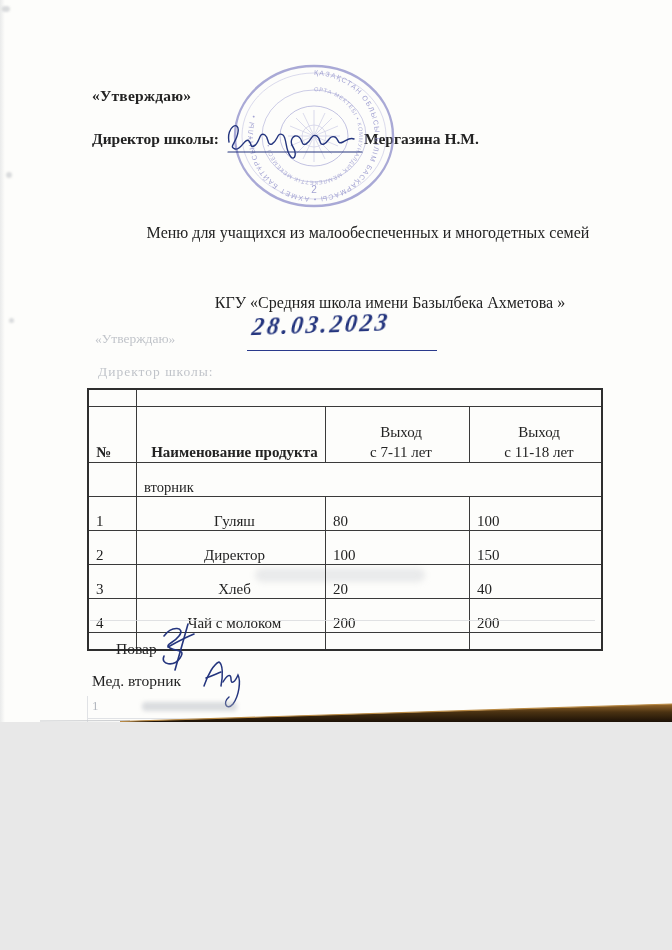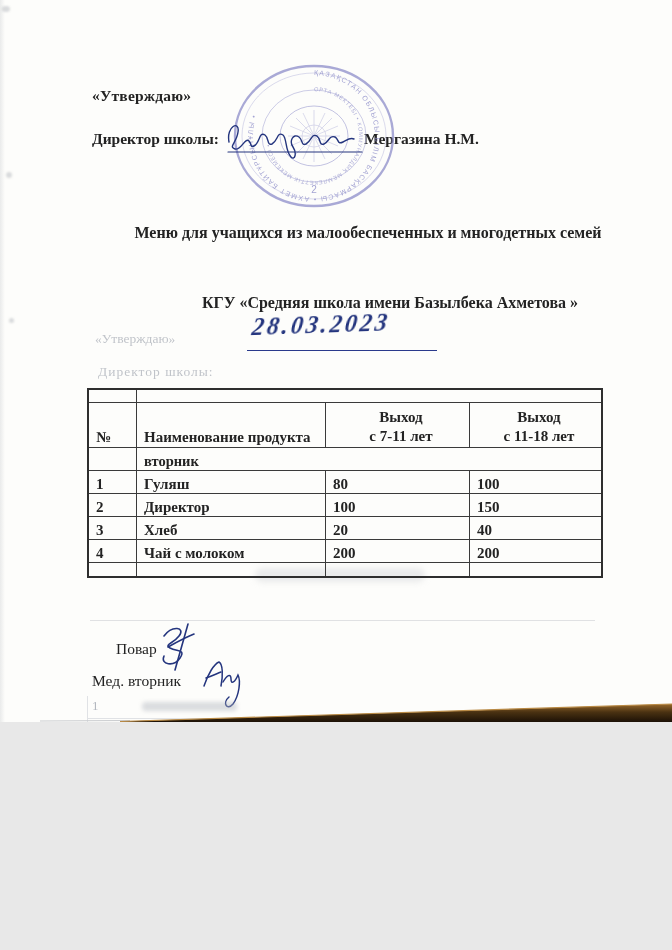--- a/index.html
+++ b/index.html
@@ -14,21 +14,21 @@
   .director-line{left:92px;top:130px;font-size:15.5px;font-weight:600;}
   .director-name{left:364px;top:130px;font-size:15.5px;font-weight:700;}
   
   .stamp{left:228px;top:58px;width:172px;height:156px;opacity:.88;filter:blur(.3px);}
   
   .sig{filter:blur(.2px);}
   .sig-director{left:224px;top:114px;width:142px;height:48px;}
   .sig-cook{left:144px;top:620px;width:62px;height:56px;}
   .sig-med{left:198px;top:654px;width:58px;height:56px;}
   
-  .title{font-size:16px;font-weight:700;white-space:nowrap;transform:translateX(-50%);}
+  .title{font-size:16px;font-weight:400;white-space:nowrap;transform:translateX(-50%);}
   .title1{left:368px;top:224px;}
   .title2{left:369px;top:258px;}
   .title3{left:390px;top:294px;}
   
   .hand-date{
     left:252px;top:312px;font-size:24px;font-style:italic;font-weight:600;
     color:#24357e;letter-spacing:3px;transform:rotate(-2deg) skewX(-10deg);
     filter:blur(.25px);
   }
   .date-underline{left:247px;top:350px;width:190px;height:0;border-top:1.4px solid #2a3a8c;filter:blur(.2px);}
@@ -43,24 +43,24 @@
   .ghost-smudge{position:absolute;left:55px;top:6px;width:95px;height:9px;border-radius:4px;
     background:rgba(175,180,188,.45);filter:blur(2px);}
   .ghost-vline{left:87px;top:696px;width:0;height:88px;border-left:1px solid #e0e2e5;filter:blur(.4px);}
   .ghost-cook{left:116px;top:884px;filter:blur(1px);opacity:.6;}
   .ghost-med{left:108px;top:928px;filter:blur(1px);opacity:.6;}
   .ghost-blue-smudge{left:142px;top:886px;width:56px;height:46px;border-radius:50%;
     background:radial-gradient(closest-side,rgba(140,175,215,.4),rgba(140,175,215,0));filter:blur(3px);}
   
   .menu-table-wrap{left:87px;top:388px;}
   table.menu{border-collapse:collapse;table-layout:fixed;font-size:15px;}
-  table.menu td{border:1px solid #3a3a3a;padding:5px 0 0 7px;vertical-align:bottom;overflow:hidden;font-weight:bold;}
+  table.menu td{border:1px solid #3a3a3a;padding:16px 0 0 7px;vertical-align:bottom;overflow:hidden;}
   table.menu{border:2px solid #2e2e2e;}
   td.c-num{width:40px;}
-  td.c-prod{width:181px;}
+  td.c-prod{width:181px;text-align:center;}
   td.c-out1{width:136px;}
   td.c-out2{width:124px;}
   tr.r-thin{height:13px;}
   tr.r-head{height:41px;}
   tr.r-day{height:17px;}
   tr.r-data{height:21px;}
   tr.r-empty{height:15px;}
   .th-b{font-weight:700;line-height:1.25;padding-bottom:2px;}
   .th-c{font-weight:400;text-align:center;white-space:pre-line;line-height:1.3;vertical-align:middle;padding:0;}
   td.day-cell{text-align:left;vertical-align:middle;padding:0;font-size:14.5px;}

